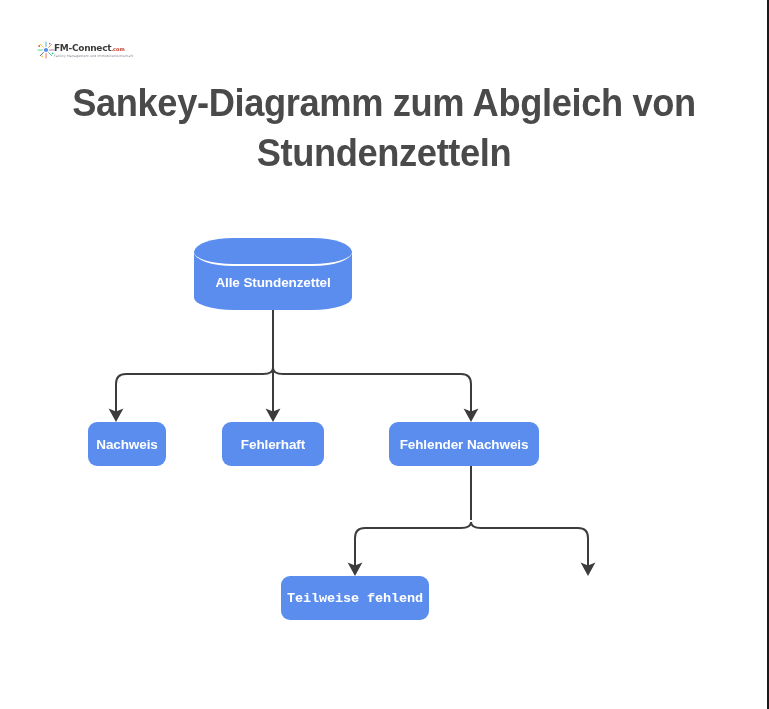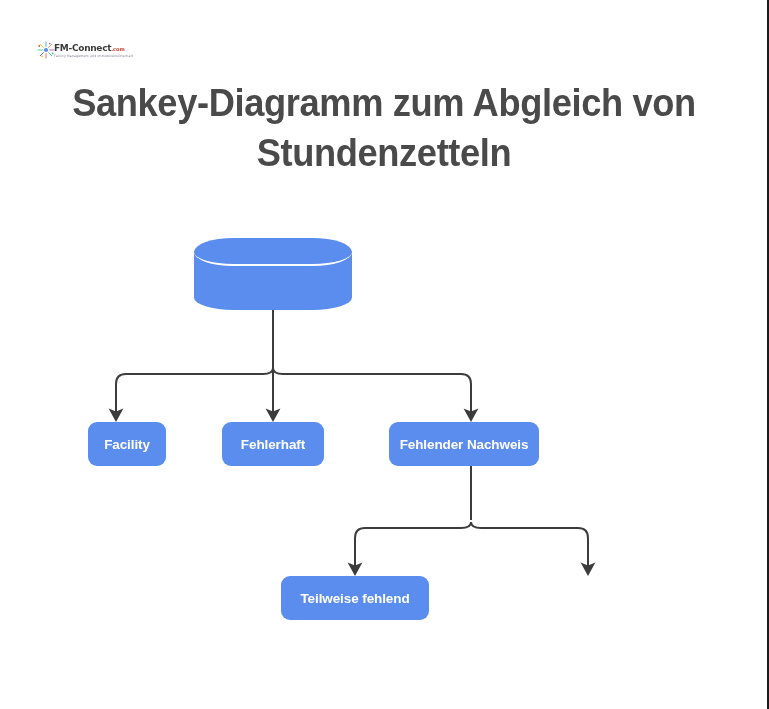--- a/index.html
+++ b/index.html
@@ -218,32 +218,33 @@
 
       <path d="M355,538 L355,568" marker-end="url(#arrowhead)"></path>
       <path d="M588,538 L588,568" marker-end="url(#arrowhead)"></path>
     </g>
   </svg>
 
   <div id="cyl">
     <div id="cyl-bottom"></div>
     <div id="cyl-body"></div>
     <div id="cyl-top"></div>
+    <div id="cyl-label">Alle Stundenzettel</div>
   </div>
 
   <div class="node" style="left:88px; top:422px; width:78px; height:44px;">
-    <span>Facility</span>
+    <span>Nachweis</span>
   </div>
 
   <div class="node" style="left:222px; top:422px; width:102px; height:44px;">
     <span>Fehlerhaft</span>
   </div>
 
   <div class="node" style="left:389px; top:422px; width:150px; height:44px;">
     <span>Fehlender Nachweis</span>
   </div>
 
-  <div class="node" style="left:281px; top:576px; width:148px; height:44px;">
+  <div class="node" style="left:281px; top:576px; width:148px; height:44px;font-family:Liberation Mono, monospace;">
     <span>Teilweise fehlend</span>
   </div>
 
 
 </div>
 
 </body></html>

